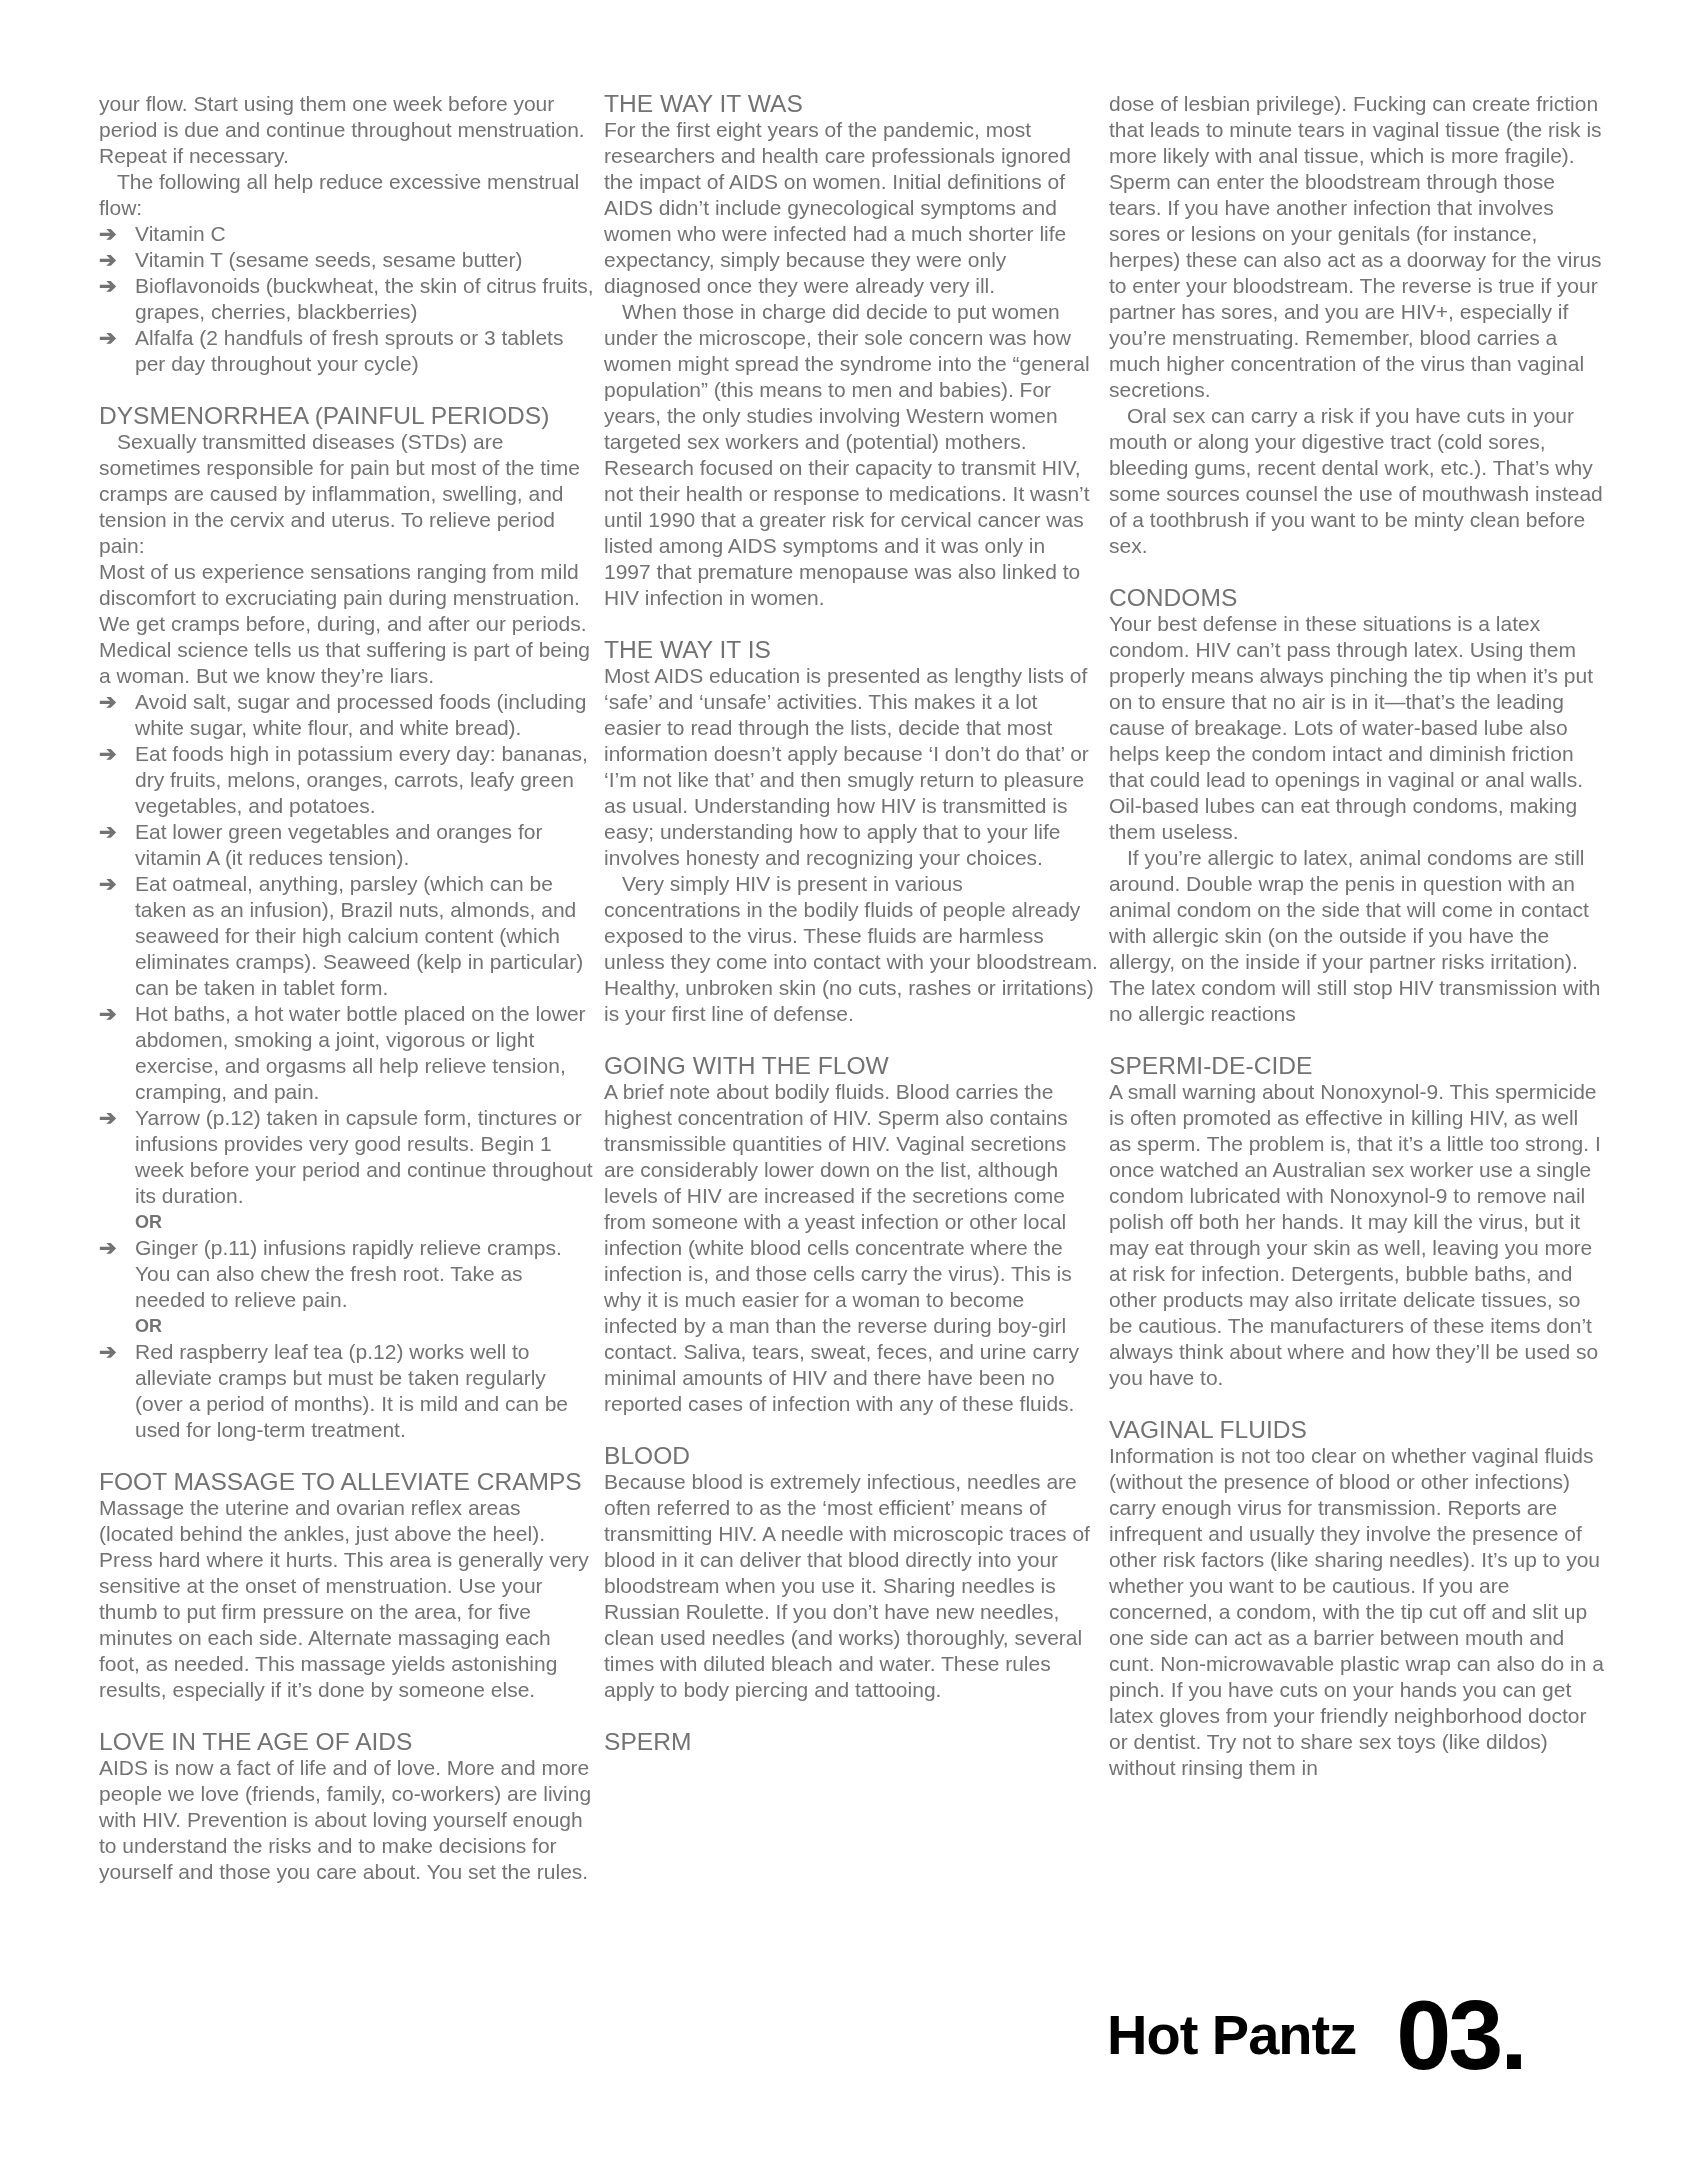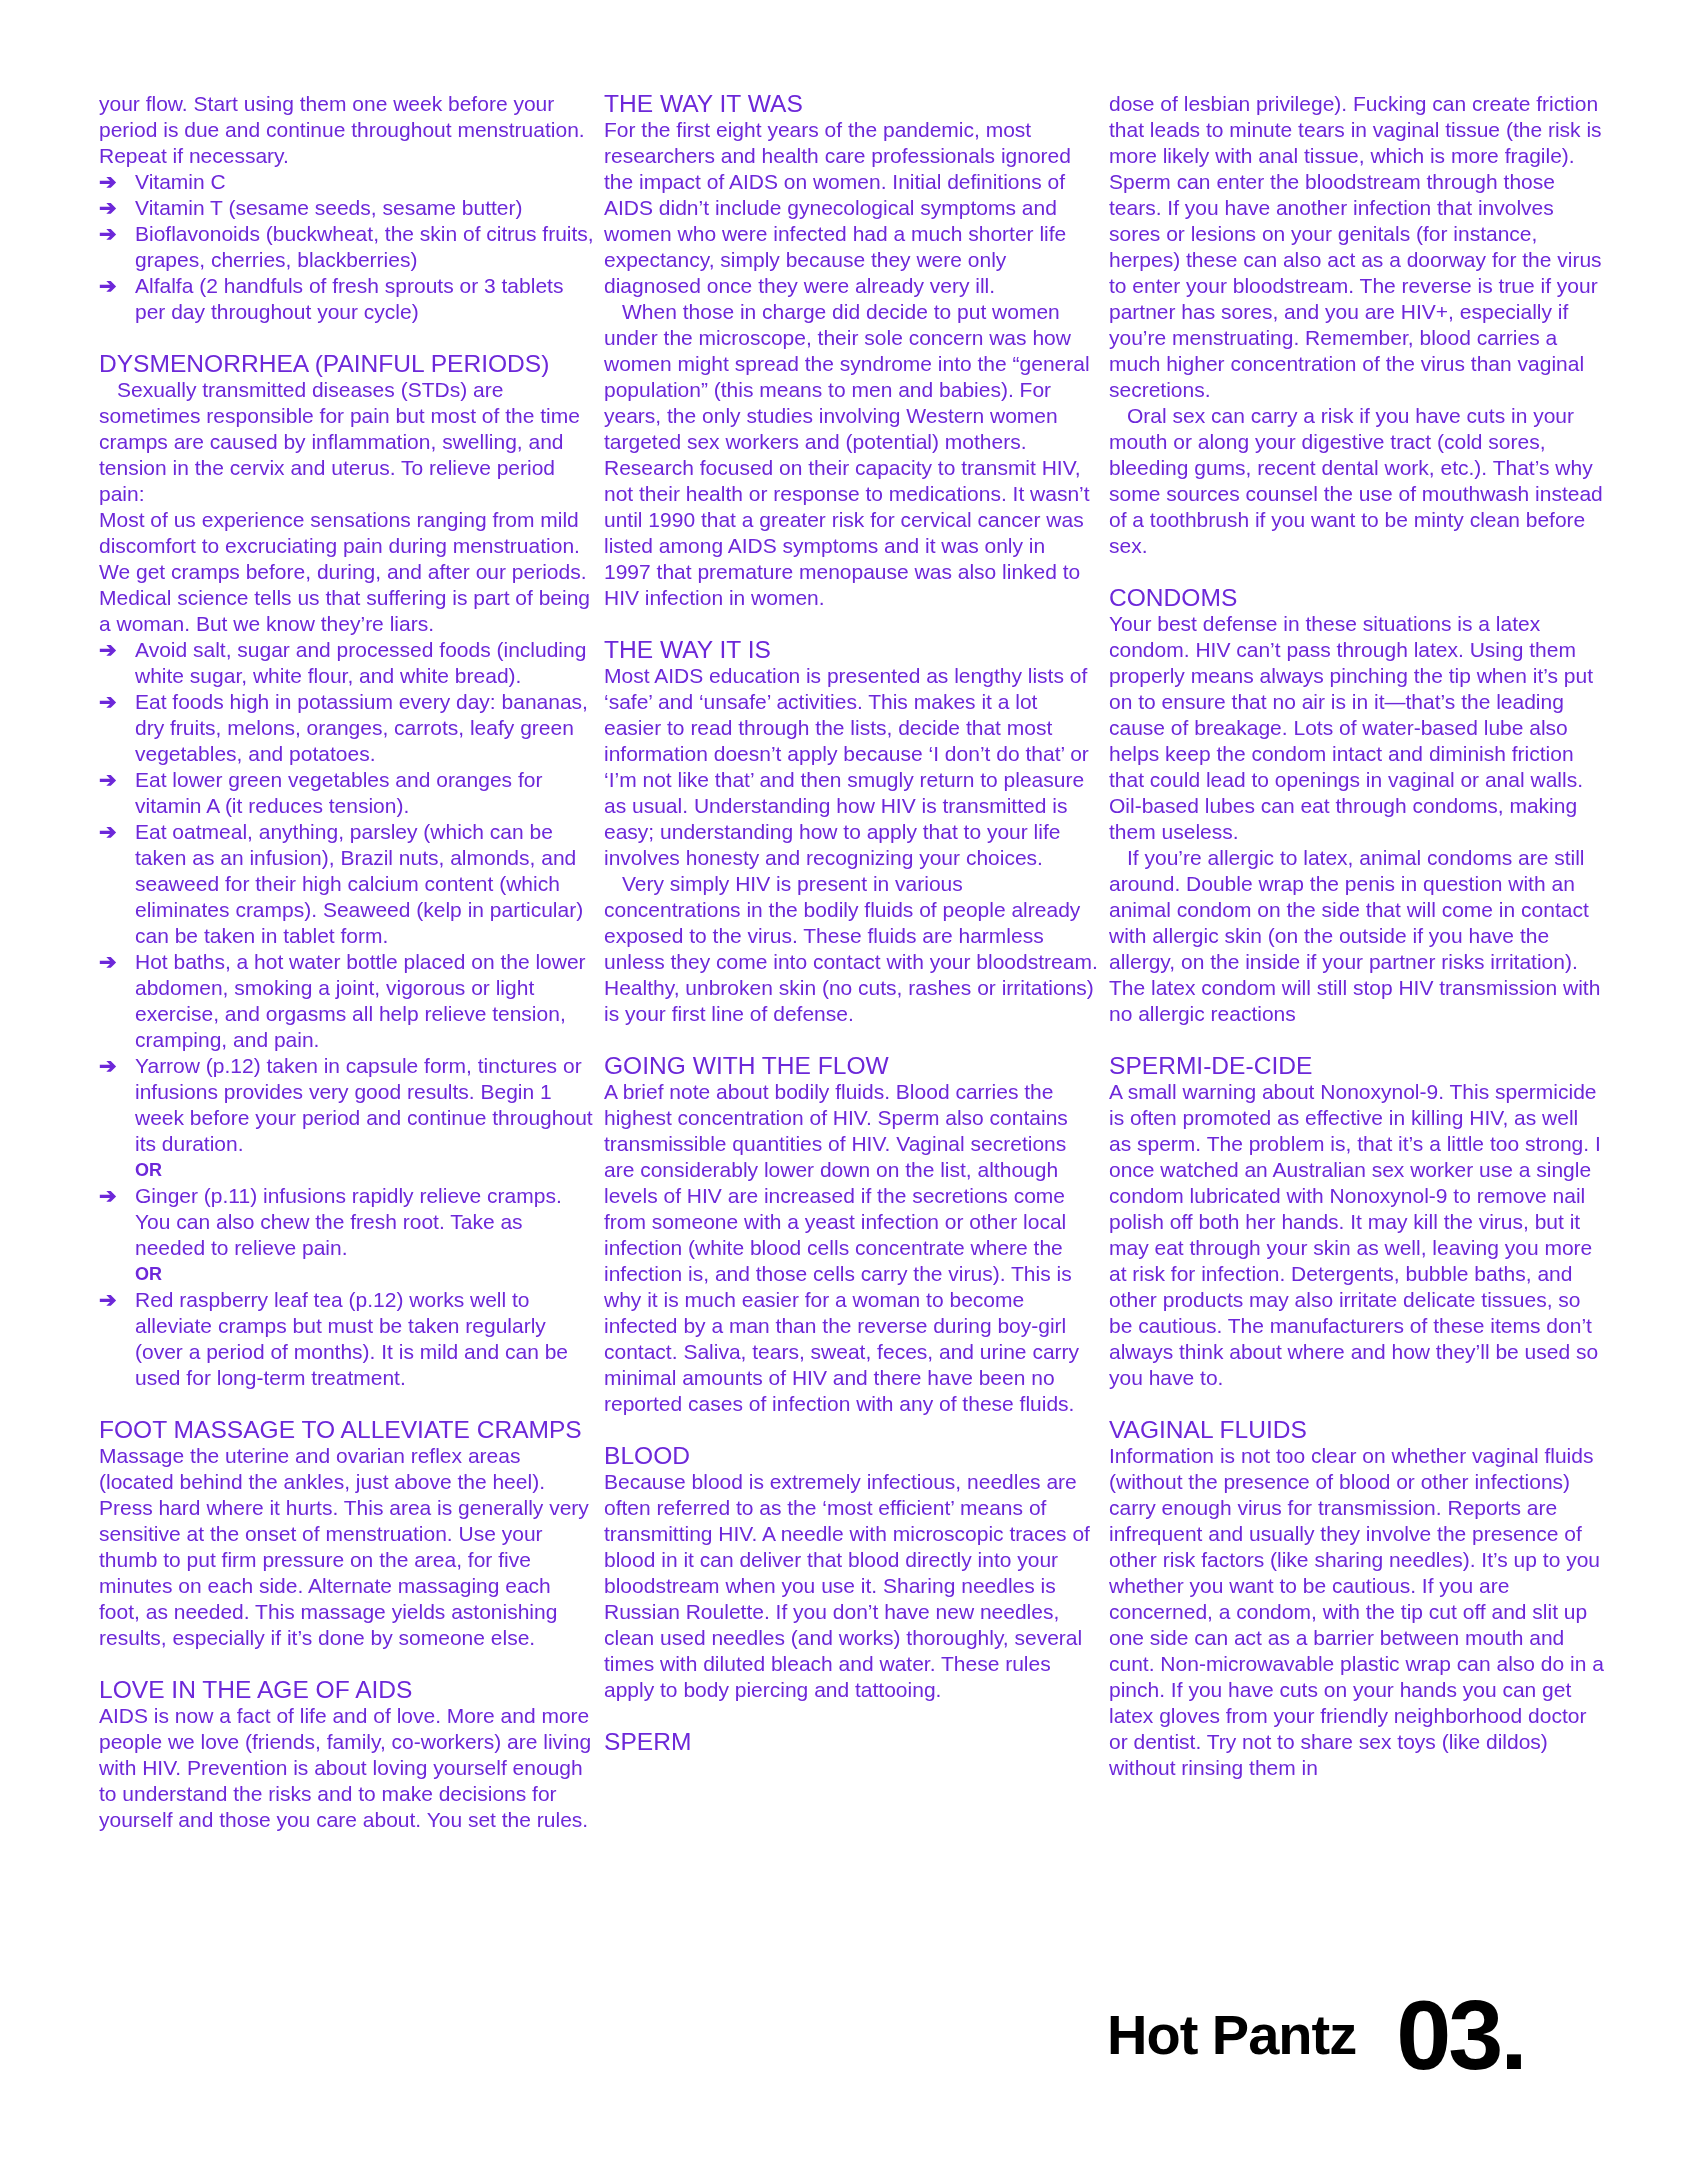--- a/index.html
+++ b/index.html
@@ -1,20 +1,20 @@
 <!DOCTYPE html>
 <html><head>
 <meta charset="utf-8">
 <style>
   html, body { margin: 0; padding: 0; background: #ffffff; }
   body { width: 1683px; height: 2178px; position: relative; overflow: hidden; color: #111; }
   .col {
     position: absolute; top: 91px; width: 495px;
     font-family: "Liberation Sans", sans-serif;
-    font-size: 21px; line-height: 26px; color: #6d28d9;
+    font-size: 21px; line-height: 26px; color: #737373;
   }
   #col1 { left: 99px; }
   #col2 { left: 604px; }
   #col3 { left: 1109px; }
   .p { margin: 0; }
   .p.indent { text-indent: 18px; }
   .h { margin: 26px 0 0 0; font-weight: normal; }
   .h.first { margin-top: 0; }
   ul.arrows { list-style: none; margin: 0; padding: 0; }
   ul.arrows li { position: relative; padding-left: 36px; }
@@ -26,20 +26,21 @@
     display: flex; align-items: center; gap: 40px;
   }
   .footer .title { font-size: 56px; font-weight: bold; letter-spacing: -1px; }
   .footer .num { font-size: 99px; font-weight: bold; letter-spacing: -3px; line-height: 1; }
 </style>
 </head>
 <body>
 
 <div class="col" id="col1">
   <p class="p">your flow. Start using them one week before your period is due and continue throughout menstruation. Repeat if necessary.</p>
+  <p class="p indent">The following all help reduce excessive menstrual flow:</p>
   <ul class="arrows">
     <li><span class="arrow">➔</span><span>Vitamin C</span></li>
     <li><span class="arrow">➔</span><span>Vitamin T (sesame seeds, sesame butter)</span></li>
     <li><span class="arrow">➔</span><span>Bioflavonoids (buckwheat, the skin of citrus fruits, grapes, cherries, blackberries)</span></li>
     <li><span class="arrow">➔</span><span>Alfalfa (2 handfuls of fresh sprouts or 3 tablets per day throughout your cycle)</span></li>
   </ul>
 
   <h3 class="h">DYSMENORRHEA (PAINFUL PERIODS)</h3>
   <p class="p indent">Sexually transmitted diseases (STDs) are sometimes responsible for pain but most of the time cramps are caused by inflammation, swelling, and tension in the cervix and uterus. To relieve period pain:</p>
   <p class="p">Most of us experience sensations ranging from mild discomfort to excruciating pain during menstruation. We get cramps before, during, and after our periods. Medical science tells us that suffering is part of being a woman. But we know they’re liars.</p>

